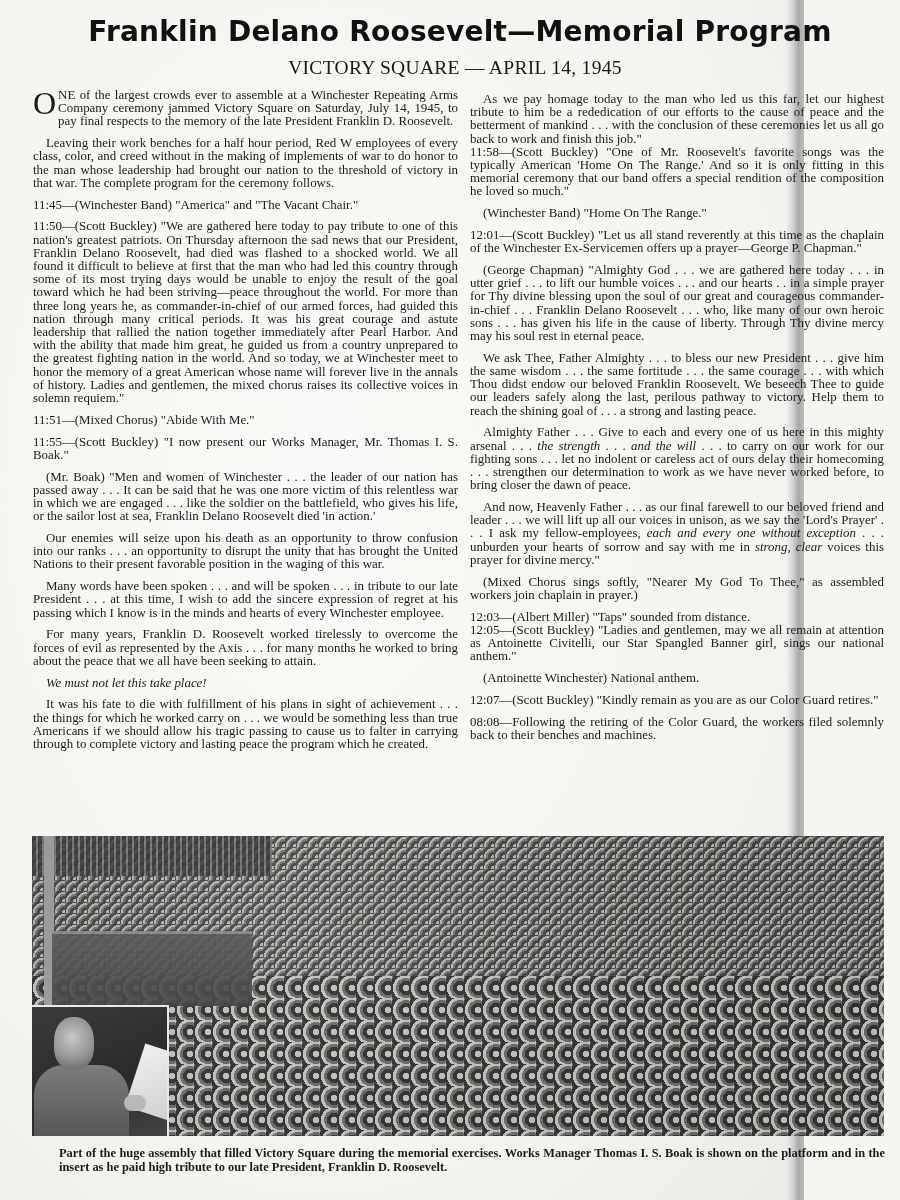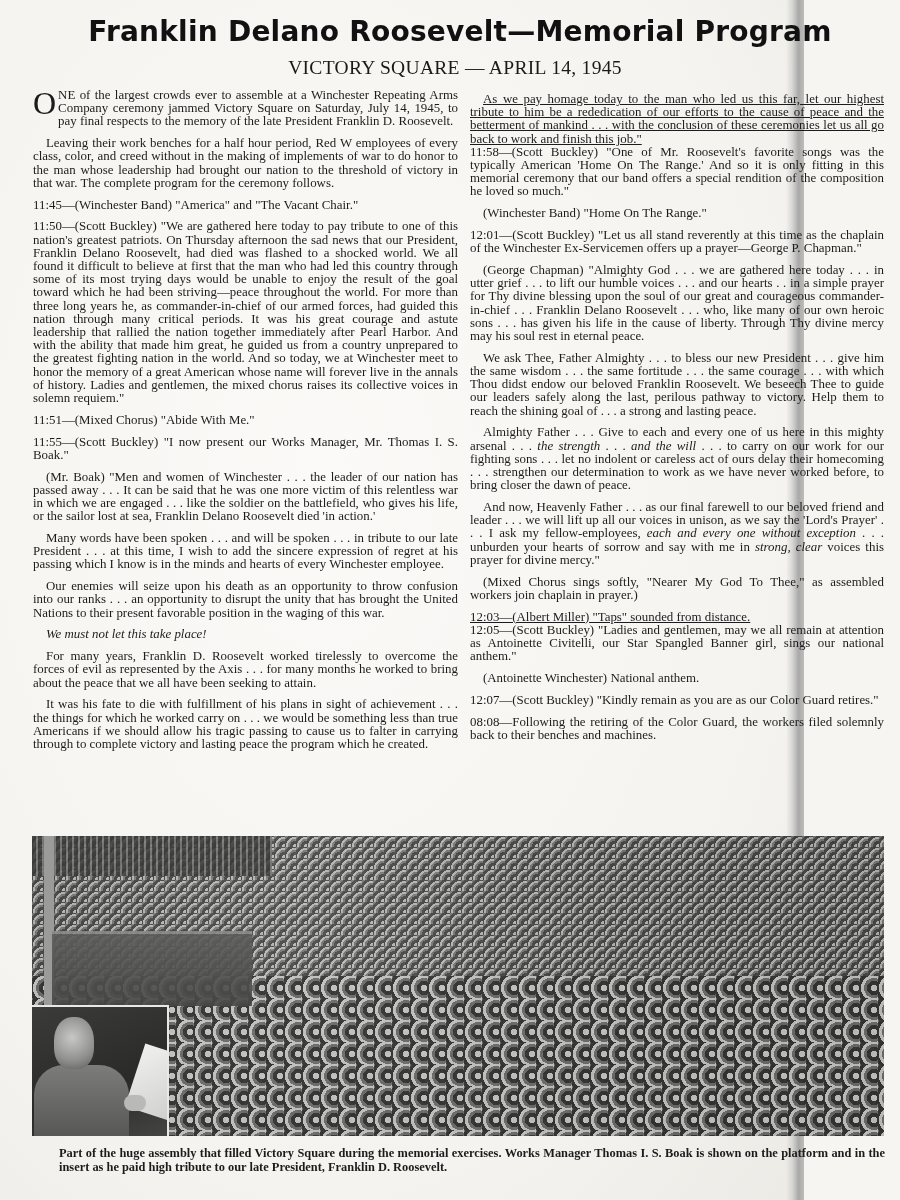--- a/index.html
+++ b/index.html
@@ -33,21 +33,21 @@
     .col {
       position: absolute; top: 89px; width: 425px;
       font-family: "Liberation Serif", "DejaVu Serif", serif;
       font-size: 12.9px; line-height: 13.2px; text-align: justify;
       color: #1c1c1c;
     }
     .col.left { left: 33px; }
     .col.right { left: 470px; width: 414px; top: 93px; }
     .col p { margin-bottom: 8.6px; }
     .col p.ind { text-indent: 13px; }
-    .col p.tight { margin-bottom: 0; text-decoration: underline; }
+    .col p.tight { margin-bottom: 0; }
     .dropcap {
       float: left; font-size: 32px; line-height: 26px; margin: 1px 2px 0 0;
       font-family: "Liberation Serif", serif;
     }
     .it { font-style: italic; }
     .photo {
       position: absolute; left: 32px; top: 836px; width: 852px; height: 300px;
       background:
         repeating-linear-gradient(115deg, rgba(255,255,255,0.06) 0 2px, rgba(0,0,0,0.08) 2px 5px),
         repeating-linear-gradient(25deg, rgba(255,255,255,0.07) 0 3px, rgba(0,0,0,0.10) 3px 6px),
@@ -128,24 +128,24 @@
   <div class="subtitle">VICTORY SQUARE — APRIL 14, 1945</div>
 
   <div class="col left">
     <p><span class="dropcap">O</span><span>NE of the largest crowds ever to assemble at a Winchester Repeating Arms Company ceremony jammed Victory Square on Saturday, July 14, 1945, to pay final respects to the memory of the late President Franklin D. Roosevelt.</span></p>
     <p class="ind">Leaving their work benches for a half hour period, Red W employees of every class, color, and creed without in the making of implements of war to do honor to the man whose leadership had brought our nation to the threshold of victory in that war. The complete program for the ceremony follows.</p>
     <p>11:45—(Winchester Band) "America" and "The Vacant Chair."</p>
     <p>11:50—(Scott Buckley) "We are gathered here today to pay tribute to one of this nation's greatest patriots. On Thursday afternoon the sad news that our President, Franklin Delano Roosevelt, had died was flashed to a shocked world. We all found it difficult to believe at first that the man who had led this country through some of its most trying days would be unable to enjoy the result of the goal toward which he had been striving—peace throughout the world. For more than three long years he, as commander-in-chief of our armed forces, had guided this nation through many critical periods. It was his great courage and astute leadership that rallied the nation together immediately after Pearl Harbor. And with the ability that made him great, he guided us from a country unprepared to the greatest fighting nation in the world. And so today, we at Winchester meet to honor the memory of a great American whose name will forever live in the annals of history. Ladies and gentlemen, the mixed chorus raises its collective voices in solemn requiem."</p>
     <p>11:51—(Mixed Chorus) "Abide With Me."</p>
     <p>11:55—(Scott Buckley) "I now present our Works Manager, Mr. Thomas I. S. Boak."</p>
     <p class="ind">(Mr. Boak) "Men and women of Winchester . . . the leader of our nation has passed away . . . It can be said that he was one more victim of this relentless war in which we are engaged . . . like the soldier on the battlefield, who gives his life, or the sailor lost at sea, Franklin Delano Roosevelt died 'in action.'</p>
+    <p class="ind">Our enemies will seize upon his death as an opportunity to throw confusion into our ranks . . . an opportunity to disrupt the unity that has brought the United Nations to their present favorable position in the waging of this war.</p>
     <p class="ind">Many words have been spoken . . . and will be spoken . . . in tribute to our late President . . . at this time, I wish to add the sincere expression of regret at his passing which I know is in the minds and hearts of every Winchester employee.</p>
-    <p class="ind">Our enemies will seize upon his death as an opportunity to throw confusion into our ranks . . . an opportunity to disrupt the unity that has brought the United Nations to their present favorable position in the waging of this war.</p>
+    <p class="ind">For many years, Franklin D. Roosevelt worked tirelessly to overcome the forces of evil as represented by the Axis . . . for many months he worked to bring about the peace that we all have been seeking to attain.</p>
     <p class="ind it">We must not let this take place!</p>
-    <p class="ind">For many years, Franklin D. Roosevelt worked tirelessly to overcome the forces of evil as represented by the Axis . . . for many months he worked to bring about the peace that we all have been seeking to attain.</p>
     <p class="ind">It was his fate to die with fulfillment of his plans in sight of achievement . . . the things for which he worked carry on . . . we would be something less than true Americans if we should allow his tragic passing to cause us to falter in carrying through to complete victory and lasting peace the program which he created.</p>
   </div>
 
   <div class="col right">
     <p class="ind tight">As we pay homage today to the man who led us this far, let our highest tribute to him be a rededication of our efforts to the cause of peace and the betterment of mankind . . . with the conclusion of these ceremonies let us all go back to work and finish this job."</p>
     <p>11:58—(Scott Buckley) "One of Mr. Roosevelt's favorite songs was the typically American 'Home On The Range.' And so it is only fitting in this memorial ceremony that our band offers a special rendition of the composition he loved so much."</p>
     <p class="ind">(Winchester Band) "Home On The Range."</p>
     <p>12:01—(Scott Buckley) "Let us all stand reverently at this time as the chaplain of the Winchester Ex-Servicemen offers up a prayer—George P. Chapman."</p>
     <p class="ind">(George Chapman) "Almighty God . . . we are gathered here today . . . in utter grief . . . to lift our humble voices . . . and our hearts . . in a simple prayer for Thy divine blessing upon the soul of our great and courageous commander-in-chief . . . Franklin Delano Roosevelt . . . who, like many of our own heroic sons . . . has given his life in the cause of liberty. Through Thy divine mercy may his soul rest in eternal peace.</p>
     <p class="ind">We ask Thee, Father Almighty . . . to bless our new President . . . give him the same wisdom . . . the same fortitude . . . the same courage . . . with which Thou didst endow our beloved Franklin Roosevelt. We beseech Thee to guide our leaders safely along the last, perilous pathway to victory. Help them to reach the shining goal of . . . a strong and lasting peace.</p>

